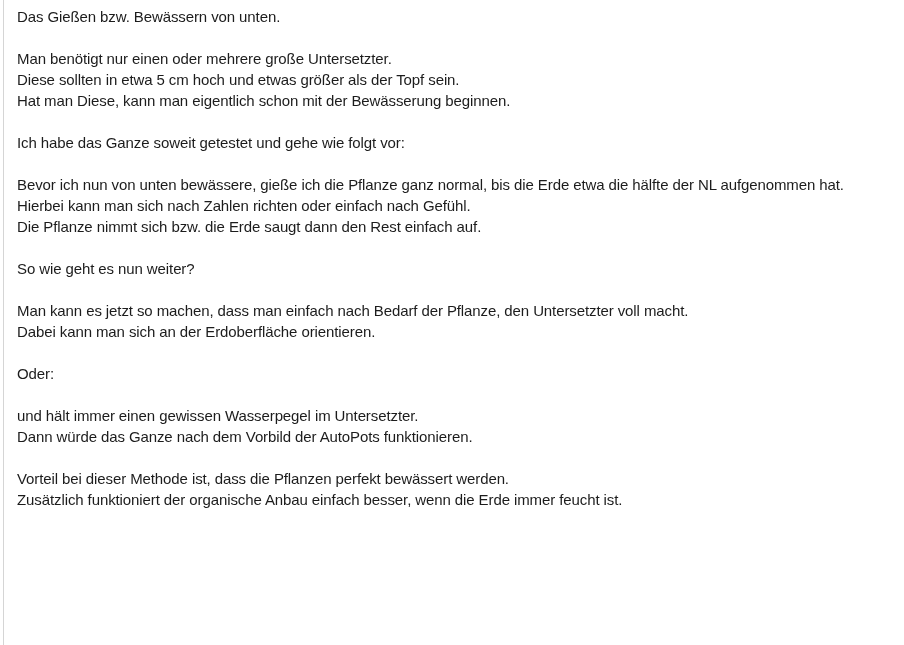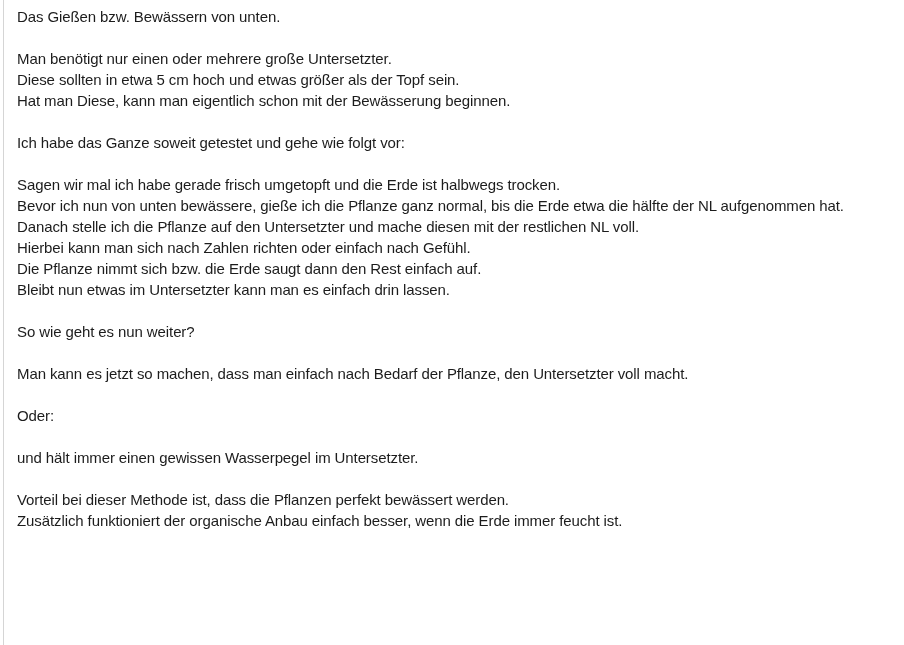--- a/index.html
+++ b/index.html
@@ -46,31 +46,30 @@
   <div class="left-rule"></div>
   <div class="post-content">
     <div class="text-line">Das Gießen bzw. Bewässern von unten.</div>
     <div class="text-line"></div>
     <div class="text-line">Man benötigt nur einen oder mehrere große Untersetzter.</div>
     <div class="text-line">Diese sollten in etwa 5 cm hoch und etwas größer als der Topf sein.</div>
     <div class="text-line">Hat man Diese, kann man eigentlich schon mit der Bewässerung beginnen.</div>
     <div class="text-line"></div>
     <div class="text-line">Ich habe das Ganze soweit getestet und gehe wie folgt vor:</div>
     <div class="text-line"></div>
-    <div class="text-line">Sagen wir mal ich habe gerade frisch umgetopft und die Erde ist halbwegs trocken.</div>
     <div class="text-line">Bevor ich nun von unten bewässere, gieße ich die Pflanze ganz normal, bis die Erde etwa die hälfte der NL aufgenommen hat.</div>
-    <div class="text-line">Danach stelle ich die Pflanze auf den Untersetzter und mache diesen mit der restlichen NL voll.</div>
     <div class="text-line">Hierbei kann man sich nach Zahlen richten oder einfach nach Gefühl.</div>
     <div class="text-line">Die Pflanze nimmt sich bzw. die Erde saugt dann den Rest einfach auf.</div>
-    <div class="text-line">Bleibt nun etwas im Untersetzter kann man es einfach drin lassen.</div>
     <div class="text-line"></div>
     <div class="text-line">So wie geht es nun weiter?</div>
     <div class="text-line"></div>
     <div class="text-line">Man kann es jetzt so machen, dass man einfach nach Bedarf der Pflanze, den Untersetzter voll macht.</div>
+    <div class="text-line">Dabei kann man sich an der Erdoberfläche orientieren.</div>
     <div class="text-line"></div>
     <div class="text-line">Oder:</div>
     <div class="text-line"></div>
     <div class="text-line">und hält immer einen gewissen Wasserpegel im Untersetzter.</div>
+    <div class="text-line">Dann würde das Ganze nach dem Vorbild der AutoPots funktionieren.</div>
     <div class="text-line"></div>
     <div class="text-line">Vorteil bei dieser Methode ist, dass die Pflanzen perfekt bewässert werden.</div>
     <div class="text-line">Zusätzlich funktioniert der organische Anbau einfach besser, wenn die Erde immer feucht ist.</div>
   </div>
 </div>
 
 </body></html>

